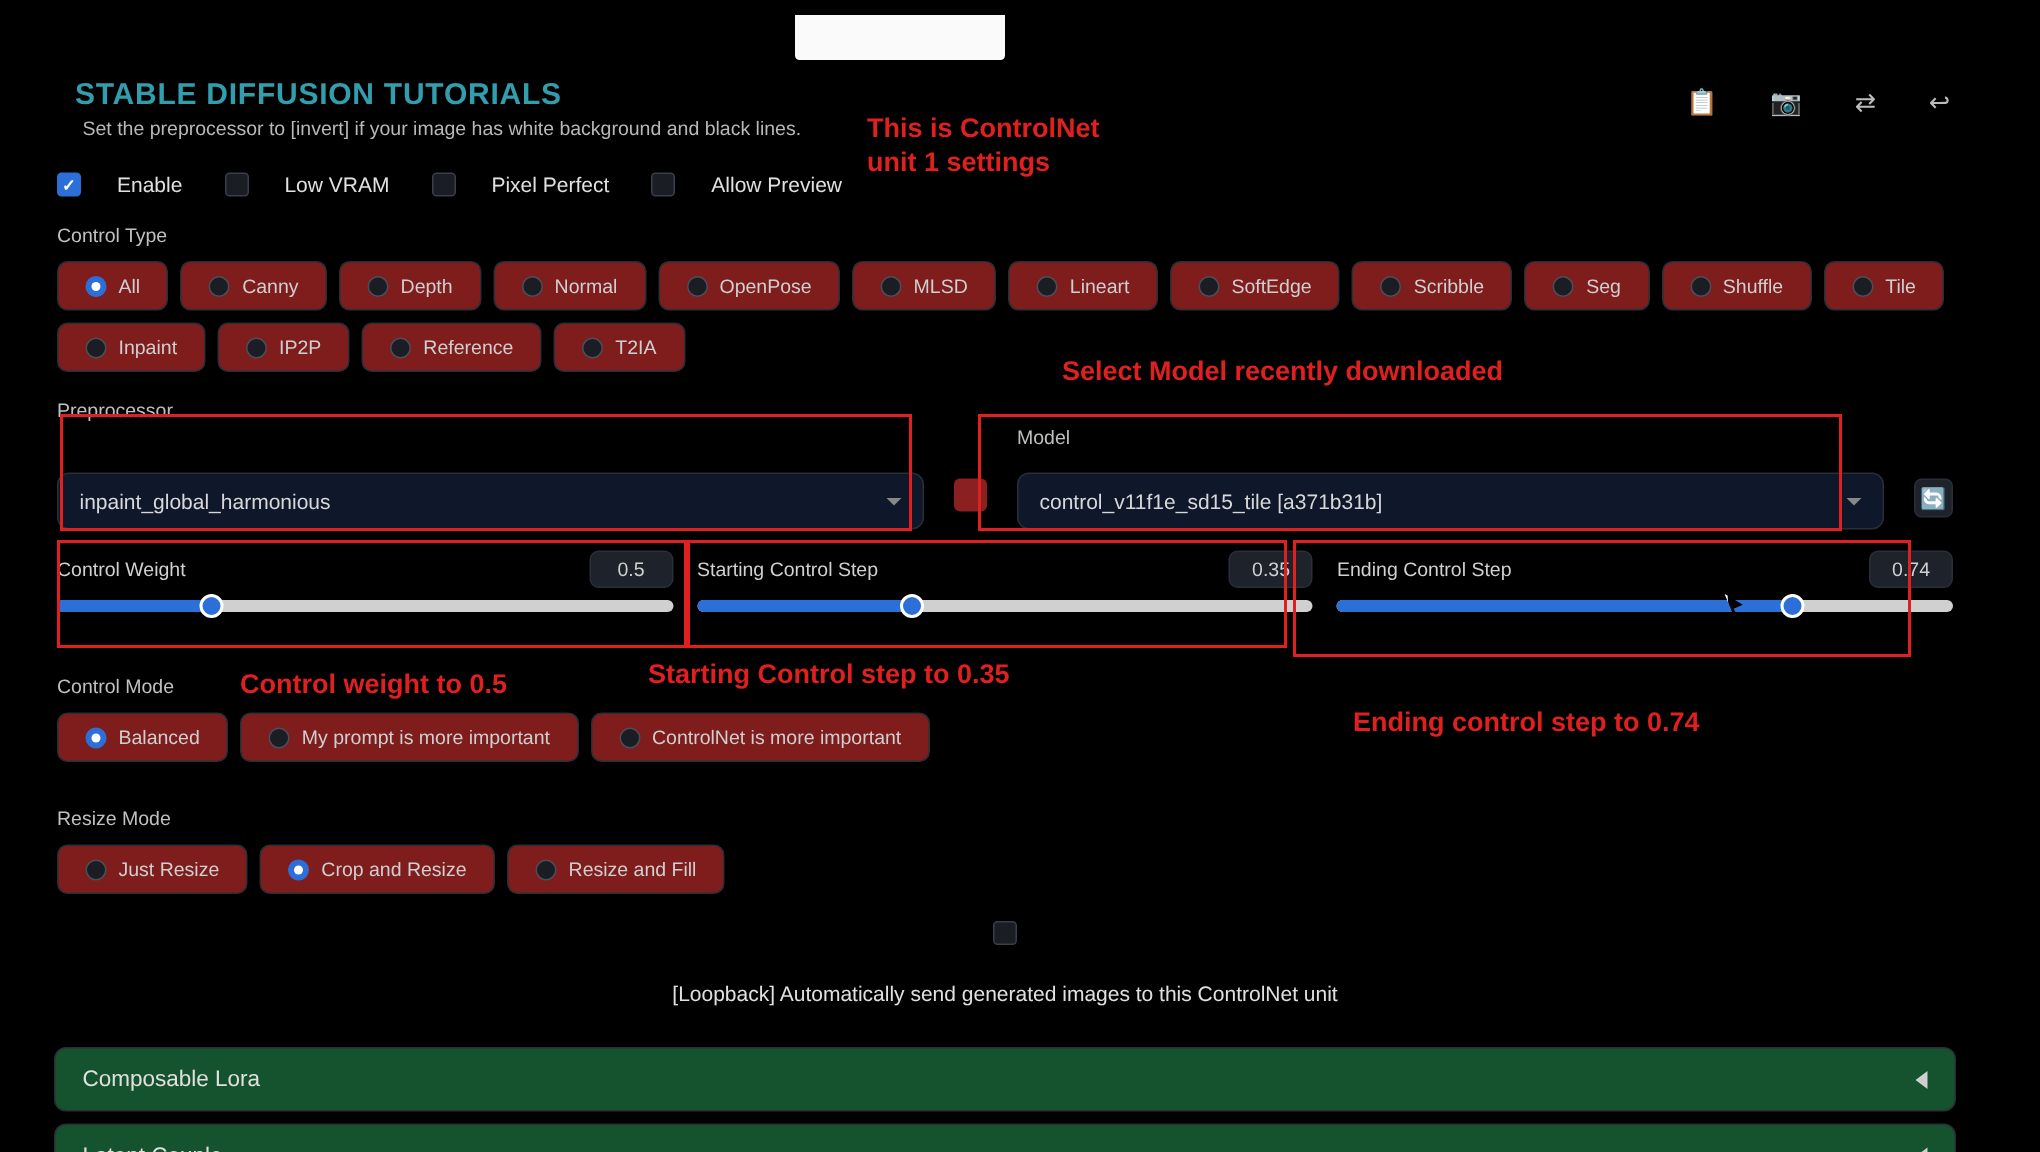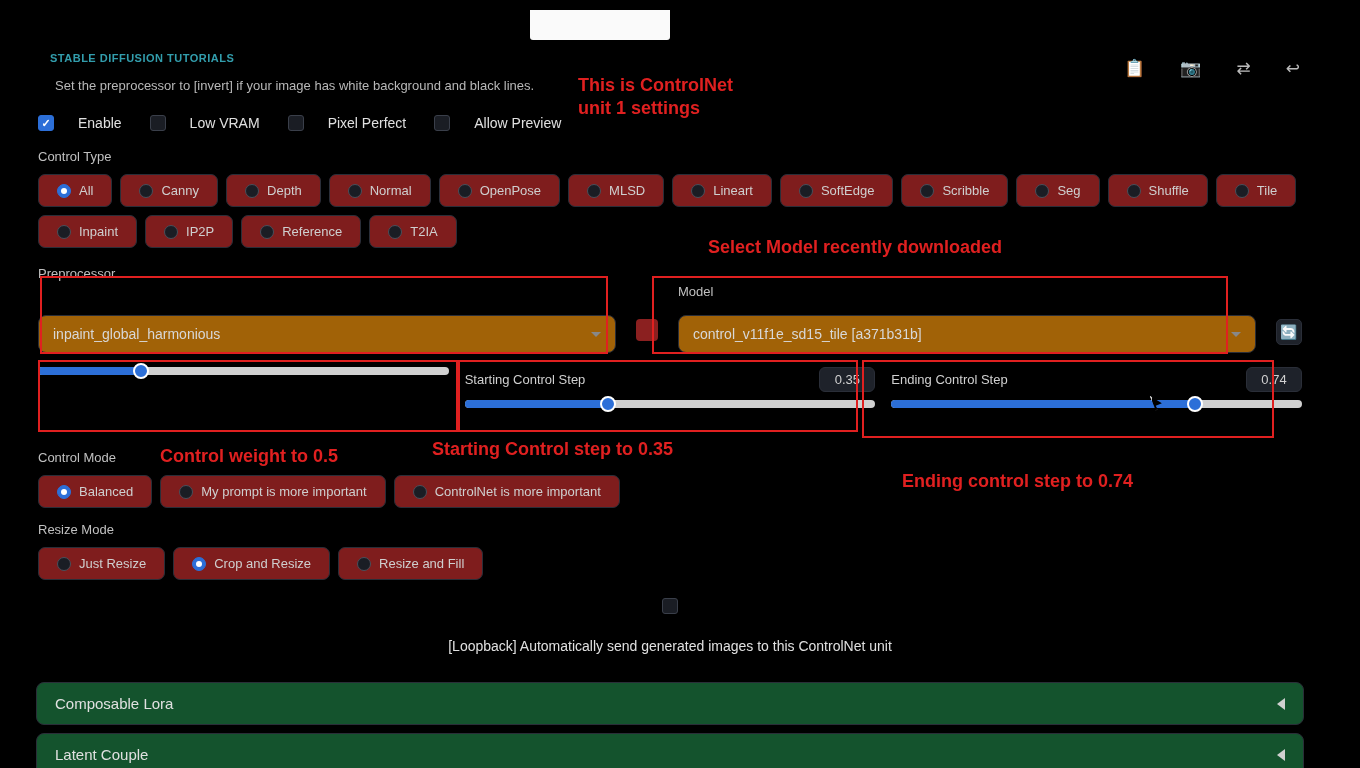--- a/index.html
+++ b/index.html
@@ -1,35 +1,35 @@
 <!DOCTYPE html>
 <html><head>
 <meta charset="utf-8">
 <style>
 * { box-sizing: border-box; margin: 0; padding: 0; font-family: -apple-system, BlinkMacSystemFont, "Segoe UI", sans-serif; }
 body { background: #000; color: #d0d0d0; font-size: 13px; width: 1360px; height: 768px; overflow: hidden; position: relative; }
 .page { position: absolute; left: 20px; top: 10px; right: 40px; }
-.watermark { position: absolute; left: 50px; top: 52px; color: #3fc5d8; font-size: 11px; font-weight: 600; letter-spacing: 0.5px; opacity: 0.8; z-index: 10; }
+.watermark { position: absolute; left: 50px; top: 52px; color: #3fc5d8; font-size: 20px; font-weight: 600; letter-spacing: 0.5px; opacity: 0.8; z-index: 10; }
 .instruction { color: #b8b8b8; font-size: 13px; margin-top: 68px; margin-left: 35px; }
 .panel-inner { margin-left: 18px; margin-right: 18px; }
 .checkbox-row { display: flex; gap: 28px; margin: 22px 0 18px 0; align-items: center; }
 .checkbox { display: flex; align-items: center; gap: 24px; cursor: pointer; }
 .cbx { width: 16px; height: 16px; border: 1px solid #3a3f4a; border-radius: 3px; background: #1a1d24; display: flex; align-items: center; justify-content: center; }
 .cbx.checked { background: #2c6fd8; border-color: #2c6fd8; }
 .cbx.checked::after { content: "✓"; color: #fff; font-size: 11px; font-weight: bold; }
 .cbx-label { color: #e0e0e0; font-size: 14px; font-weight: 500; white-space: nowrap; }
 .section-label { font-size: 13px; color: #c0c0c0; margin-bottom: 10px; }
 .radio-pills { display: flex; flex-wrap: wrap; gap: 8px; }
 .pill { background: #7f1d1d; border: 1px solid #2a2e38; border-radius: 7px; padding: 8px 18px; display: flex; align-items: center; gap: 8px; cursor: pointer; font-size: 13px; color: #cfcfcf; }
 .radio-dot { width: 14px; height: 14px; border: 1px solid #4a4f5a; border-radius: 50%; background: #1a1d24; display: flex; align-items: center; justify-content: center; }
 .radio-dot.sel { background: #2c6fd8; border-color: #2c6fd8; }
 .radio-dot.sel::after { content: ""; width: 6px; height: 6px; border-radius: 50%; background: #fff; }
 .selects-row { display: flex; gap: 20px; align-items: flex-end; margin-top: 18px; }
 .select-col { display: flex; flex-direction: column; gap: 6px; }
-.select-box { background: #a16207; border: 1px solid #2a2e38; border-radius: 8px; padding: 10px 14px; display: flex; justify-content: space-between; align-items: center; cursor: pointer; font-size: 14px; color: #d8d8d8; }
+.select-box { background: #0f172a; border: 1px solid #2a2e38; border-radius: 8px; padding: 10px 14px; display: flex; justify-content: space-between; align-items: center; cursor: pointer; font-size: 14px; color: #d8d8d8; }
 .chev-down { width: 0; height: 0; border-left: 5px solid transparent; border-right: 5px solid transparent; border-top: 5px solid #888; }
 .run-btn { width: 22px; height: 22px; background: #8b2020; border-radius: 4px; cursor: pointer; margin-bottom: 12px; }
 .refresh-btn { width: 26px; height: 26px; background: #1e222a; border: 1px solid #2a2e38; border-radius: 5px; display: flex; align-items: center; justify-content: center; cursor: pointer; margin-bottom: 8px; color: #4a8cff; font-size: 14px; }
 .sliders-row { display: flex; gap: 16px; margin-top: 14px; }
 .slider-col { flex: 1; display: flex; flex-direction: column; gap: 8px; position: relative; }
 .slider-head { display: flex; justify-content: space-between; align-items: center; }
 .slider-val { background: #1e222a; border: 1px solid #2a2e38; border-radius: 6px; padding: 4px 14px; font-size: 13px; min-width: 56px; text-align: center; }
 .slider-track { height: 8px; background: #d0d0d0; border-radius: 4px; position: relative; }
 .slider-fill { position: absolute; left: 0; top: 0; height: 100%; background: #2c6fd8; border-radius: 4px; }
 .slider-thumb { position: absolute; top: 50%; transform: translate(-50%, -50%); width: 16px; height: 16px; border-radius: 50%; background: #2c6fd8; border: 2px solid #fff; }
@@ -165,20 +165,24 @@
         <div class="select-box">
           <span>control_v11f1e_sd15_tile [a371b31b]</span>
           <span class="chev-down"></span>
         </div>
       </div>
       <div class="refresh-btn">🔄</div>
     </div>
 
     <div class="sliders-row">
       <div class="slider-col">
+        <div class="slider-head">
+          <span>Control Weight</span>
+          <span class="slider-val">0.5</span>
+        </div>
         <div class="slider-track">
           <div class="slider-fill" style="width:25%"></div>
           <div class="slider-thumb" style="left:25%"></div>
         </div>
       </div>
       <div class="slider-col">
         <div class="slider-head">
           <span>Starting Control Step</span>
           <span class="slider-val">0.35</span>
         </div>
@@ -210,21 +214,21 @@
             <span class="radio-dot"></span>
             <span>My prompt is more important</span>
           </div>
         <div class="pill">
             <span class="radio-dot"></span>
             <span>ControlNet is more important</span>
           </div>
       </div>
     </div>
 
-    <div style="margin-top:14px;">
+    <div style="margin-top:30px;">
       <div class="section-label">Resize Mode</div>
       <div class="radio-pills">
         <div class="pill">
             <span class="radio-dot"></span>
             <span>Just Resize</span>
           </div>
         <div class="pill">
             <span class="radio-dot sel"></span>
             <span>Crop and Resize</span>
           </div>

